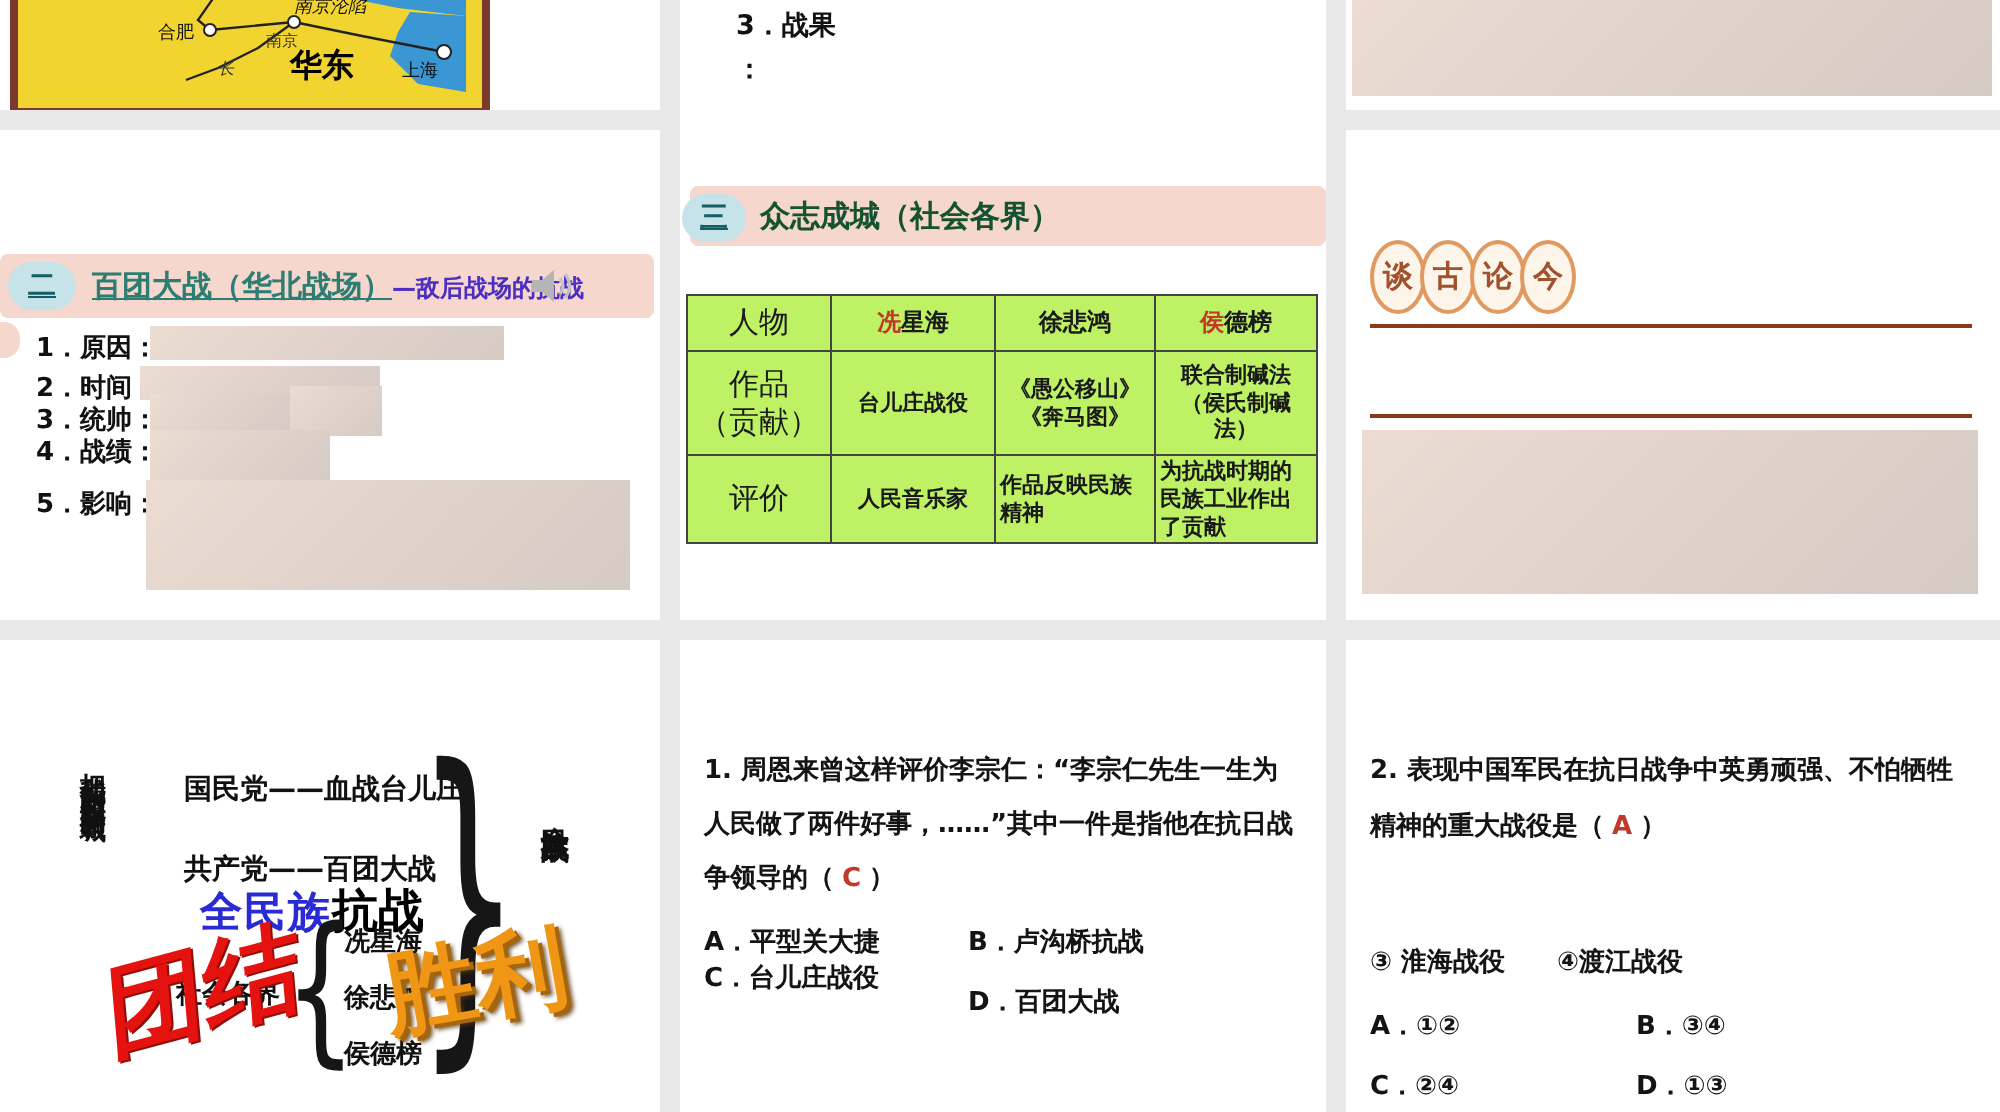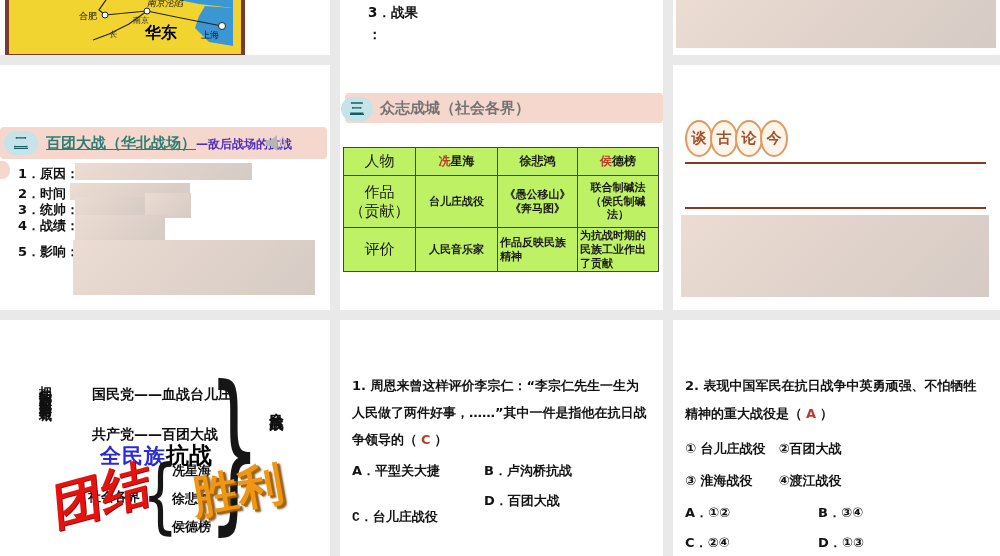--- a/index.html
+++ b/index.html
@@ -139,21 +139,21 @@
   <div class="redact" style="left:145px;top:128px;width:46px;height:25px;"></div>
   <div class="li" style="left:18px;top:152px;">4．战绩：</div>
   <div class="redact" style="left:75px;top:150px;width:90px;height:28px;"></div>
   <div class="li" style="left:18px;top:178px;">5．影响：</div>
   <div class="redact" style="left:73px;top:175px;width:242px;height:55px;"></div>
 </div>
 
 <div class="cell" id="c-mc">
   <div class="band" style="left:5px;top:28px;width:318px;height:30px;"></div>
   <div class="badge" style="left:1px;top:32px;width:32px;height:24px;">三</div>
-  <div class="abs" style="left:40px;top:34px;font-size:15px;font-weight:bold;color:#737373;">众志成城（社会各界）</div>
+  <div class="abs" style="left:40px;top:34px;font-size:15px;font-weight:bold;color:#14532d;">众志成城（社会各界）</div>
 
   <table class="ppl" style="left:3px;top:82px;width:315px;">
     <colgroup>
         <col style="width:72px">
         <col style="width:82px">
         <col style="width:80px">
         <col style="width:81px">
       </colgroup>
     <tbody>
         <tr style="height:28px">
@@ -216,27 +216,26 @@
   <div class="abs wa-red" style="left:52px;top:142px;">团结</div>
   <div class="abs wa-gold" style="left:192px;top:140px;">胜利</div>
 </div>
 
 <div class="cell" id="c-bc">
   <div class="q-par" style="left:12px;top:52px;width:298px;">
     <span>1. 周恩来曾这样评价李宗仁：“李宗仁先生一生为人民做了两件好事，……”其中一件是指他在抗日战争领导的（</span><span class="ans">C</span><span>）</span>
   </div>
   <div class="q-opt" style="left:12px;top:142px;">A．平型关大捷</div>
   <div class="q-opt" style="left:144px;top:142px;">B．卢沟桥抗战</div>
-  <div class="q-opt" style="left:12px;top:188px;font-family:Liberation Mono, monospace;">C．台儿庄战役</div>
+  <div class="q-opt" style="left:12px;top:160px;">C．台儿庄战役</div>
   <div class="q-opt" style="left:144px;top:172px;">D．百团大战</div>
 </div>
 
 <div class="cell" id="c-br">
   <div class="q-par" style="left:12px;top:52px;width:300px;line-height:28px;">
     <span>2. 表现中国军民在抗日战争中英勇顽强、不怕牺牲精神的重大战役是（</span><span class="ans">A</span><span>）</span>
   </div>
-  <div class="q-opt" style="left:12px;top:120px;">① 台儿庄战役　②百团大战</div>
   <div class="q-opt" style="left:12px;top:152px;">③ 淮海战役　　④渡江战役</div>
   <div class="q-opt" style="left:12px;top:184px;">A．①②</div>
   <div class="q-opt" style="left:145px;top:184px;">B．③④</div>
   <div class="q-opt" style="left:12px;top:214px;">C．②④</div>
   <div class="q-opt" style="left:145px;top:214px;">D．①③</div>
 </div>
 
 </body></html>

